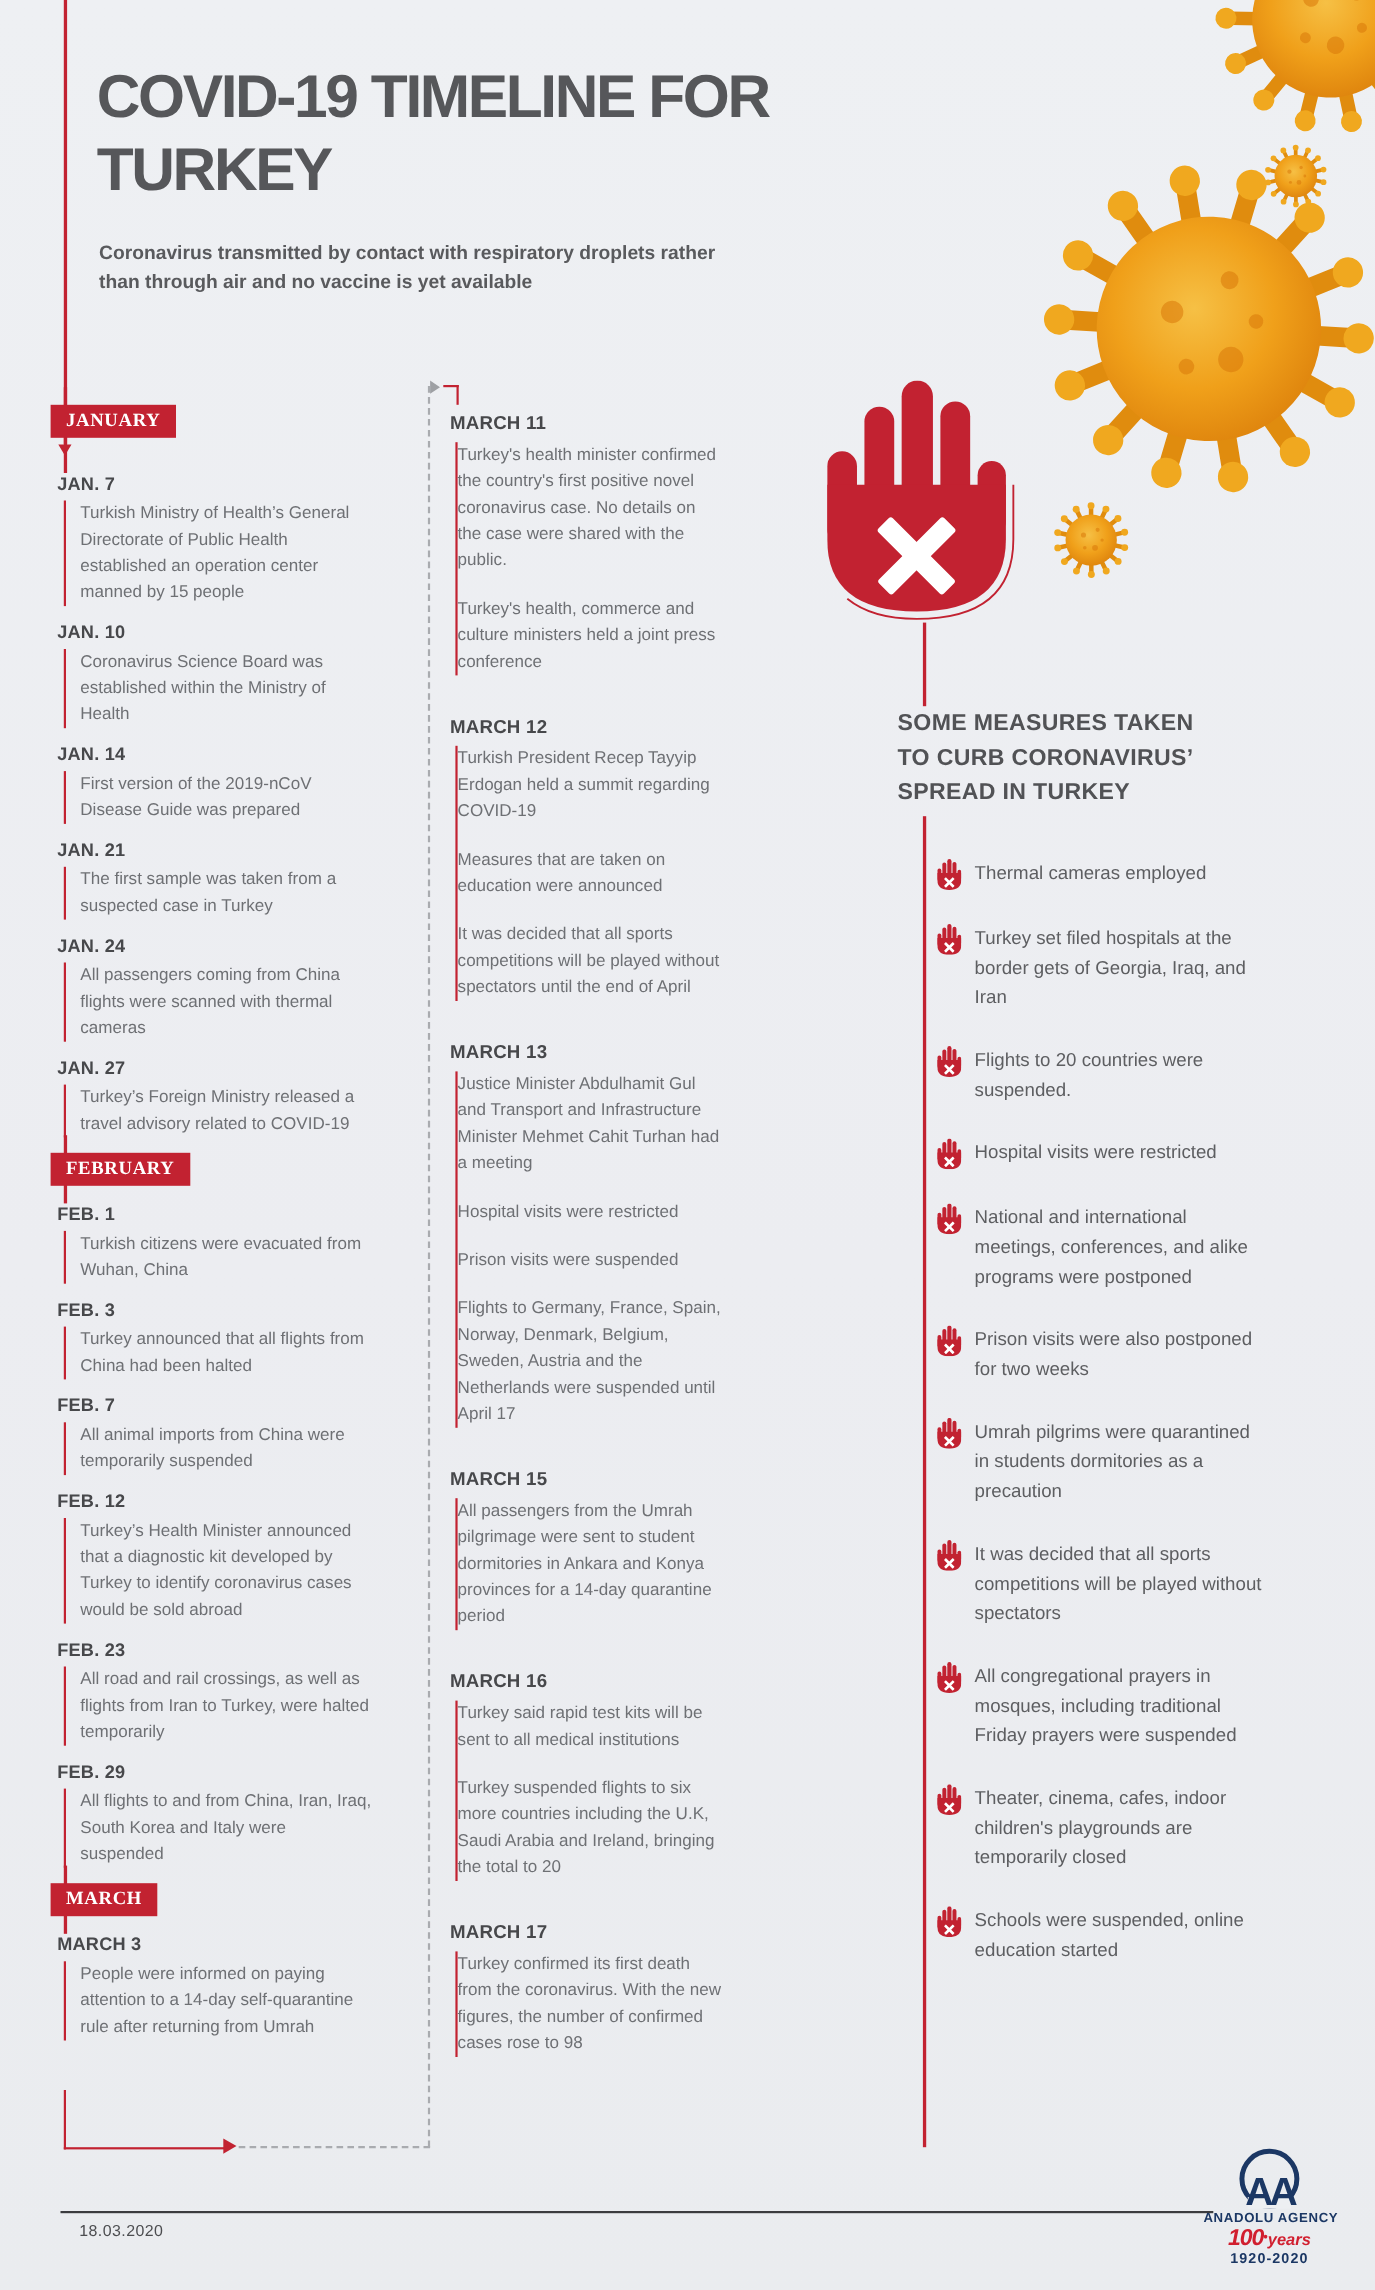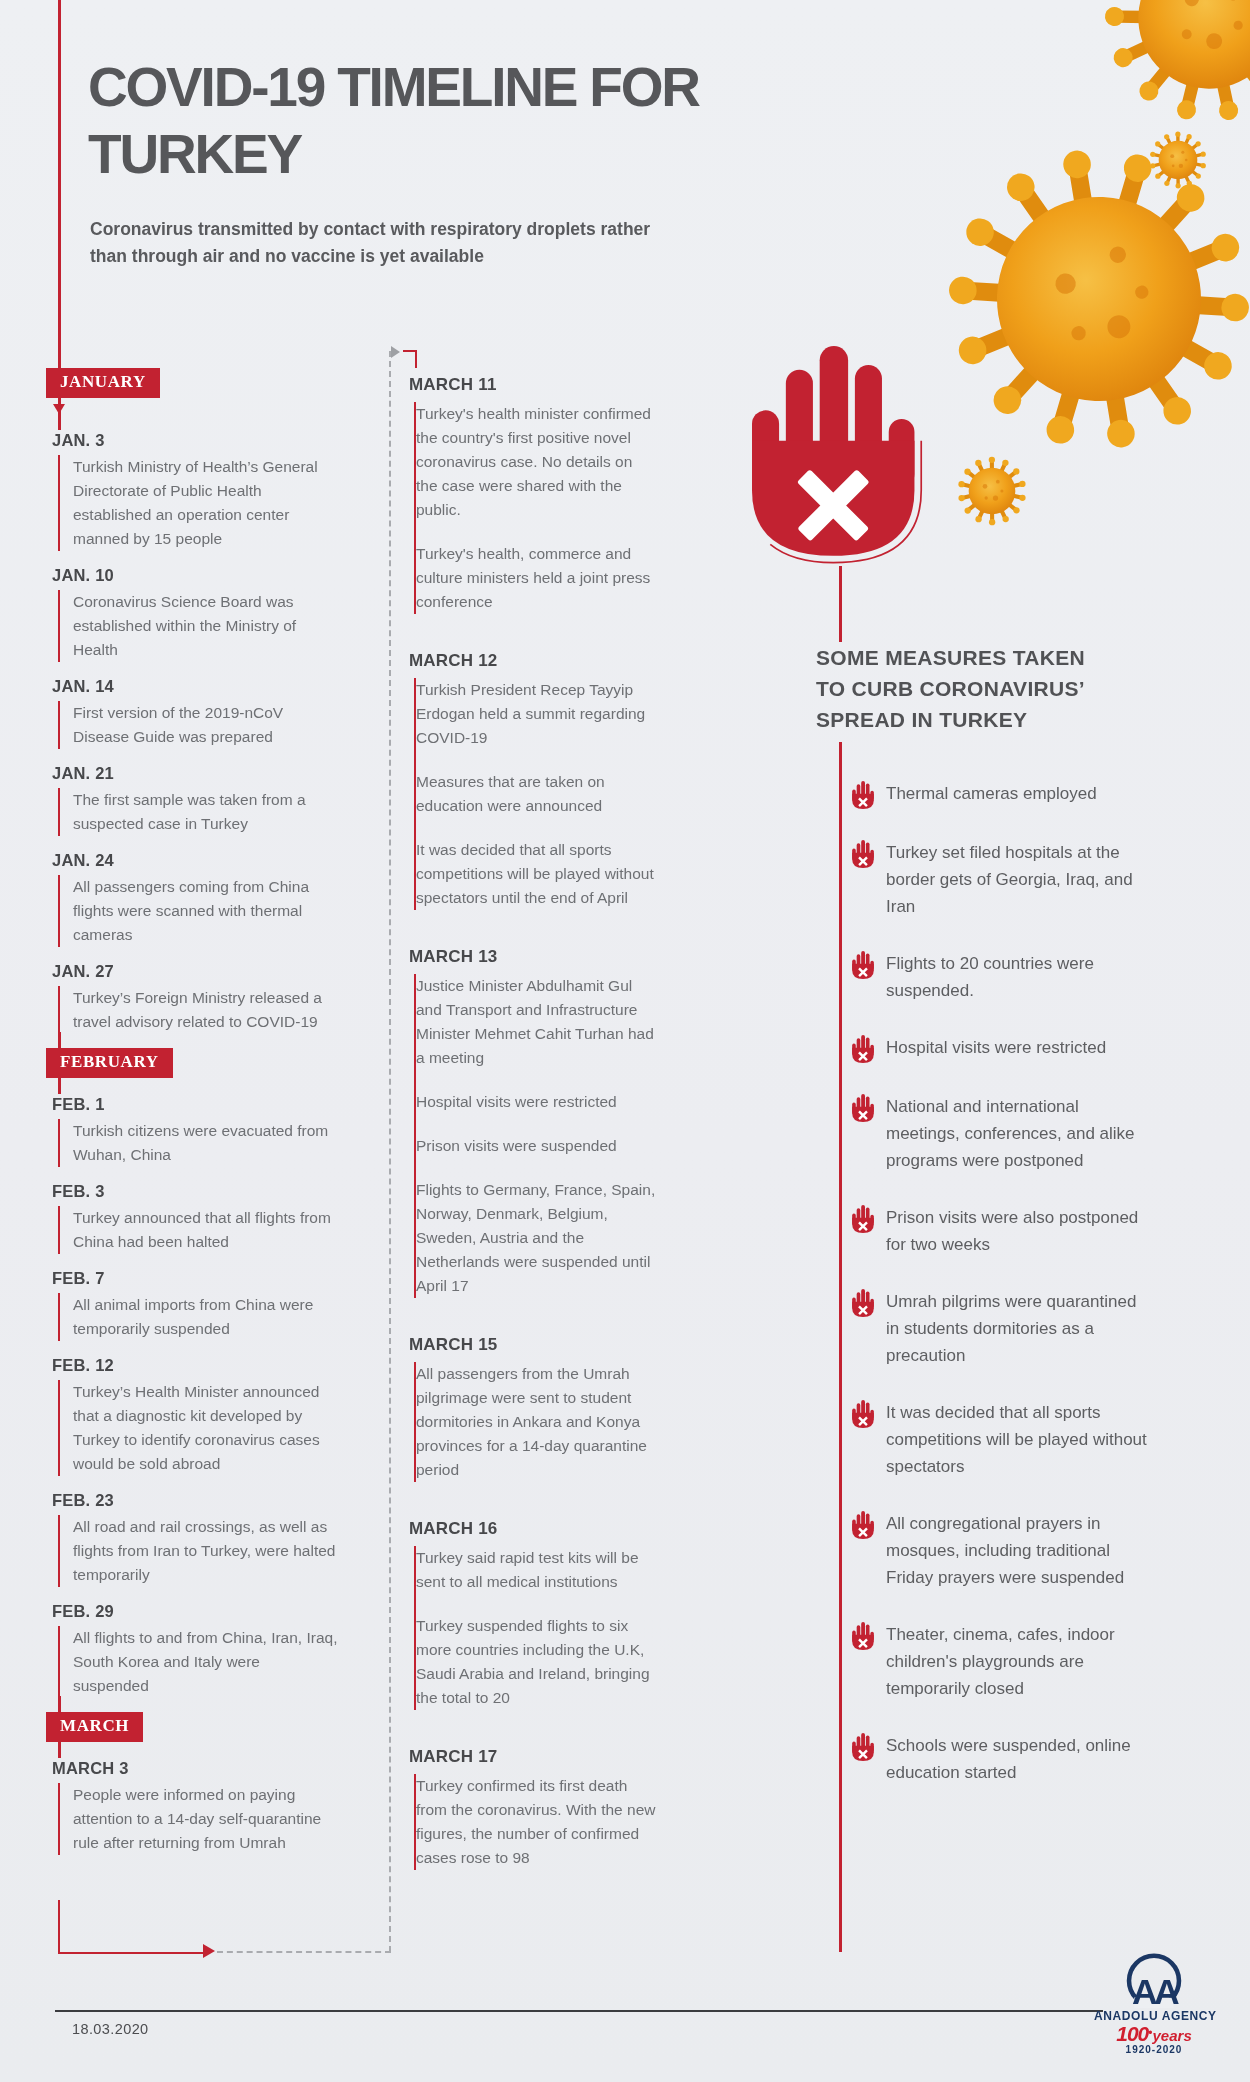--- a/index.html
+++ b/index.html
@@ -90,21 +90,21 @@
   .footer-line{position:absolute;left:55px;top:2010px;width:1048px;height:2px;background:#3b3c3f;z-index:2;}
   .footer-date{position:absolute;left:72px;top:2021px;font-size:14.5px;letter-spacing:.4px;
                color:#4c4d50;z-index:2;}
   .aa-block{position:absolute;left:1094px;top:1952px;width:120px;text-align:center;z-index:2;}
   .aa-logo-svg{display:block;margin:0 auto;width:76px;height:56px;}
   .aa-name{font-size:12px;font-weight:700;letter-spacing:.6px;color:#1b3764;white-space:nowrap;margin-top:1px;}
   .aa-years{margin-top:3px;line-height:14px;}
   .y100{font-size:21px;font-weight:800;font-style:italic;color:#d11f2f;letter-spacing:-1px;}
   .ydot{font-size:12px;color:#d11f2f;vertical-align:4px;}
   .yword{font-size:15px;font-style:italic;font-weight:700;color:#d11f2f;}
-  .yrange{font-size:10px;font-weight:700;letter-spacing:1px;color:#1b3764;margin-top:1px;}
+  .yrange{font-size:13px;font-weight:700;letter-spacing:1px;color:#1b3764;margin-top:1px;}
 </style>
 </head>
 <body>
 
 <svg width="0" height="0" style="position:absolute" aria-hidden="true">
   <defs>
     <radialGradient id="vgrad" cx="45%" cy="40%" r="65%">
       <stop offset="0%" stop-color="#f6c045"></stop>
       <stop offset="55%" stop-color="#f0a01a"></stop>
       <stop offset="100%" stop-color="#dd820c"></stop>
@@ -178,21 +178,21 @@
   <div class="hdr">
     <h1 class="title"><span>COVID-19 TIMELINE FOR</span><br><span>TURKEY</span></h1>
     <div class="subtitle">Coronavirus transmitted by contact with respiratory droplets rather than through air and no vaccine is yet available</div>
   </div>
 
   <div class="axis-line"></div>
 
   <section class="col-left">
       <div class="month-wrap first"><div class="month-label">JANUARY</div><div class="month-arrow tri-down"></div></div>
       <div class="event">
-        <div class="event-date">JAN. 3</div>
+        <div class="event-date">JAN. 7</div>
         <div class="event-desc">Turkish Ministry of Health’s General Directorate of Public Health established an operation center manned by 15 people</div>
       </div>
       <div class="event">
         <div class="event-date">JAN. 10</div>
         <div class="event-desc">Coronavirus Science Board was established within the Ministry of Health</div>
       </div>
       <div class="event">
         <div class="event-date">JAN. 14</div>
         <div class="event-desc">First version of the 2019-nCoV Disease Guide was prepared</div>
       </div>

